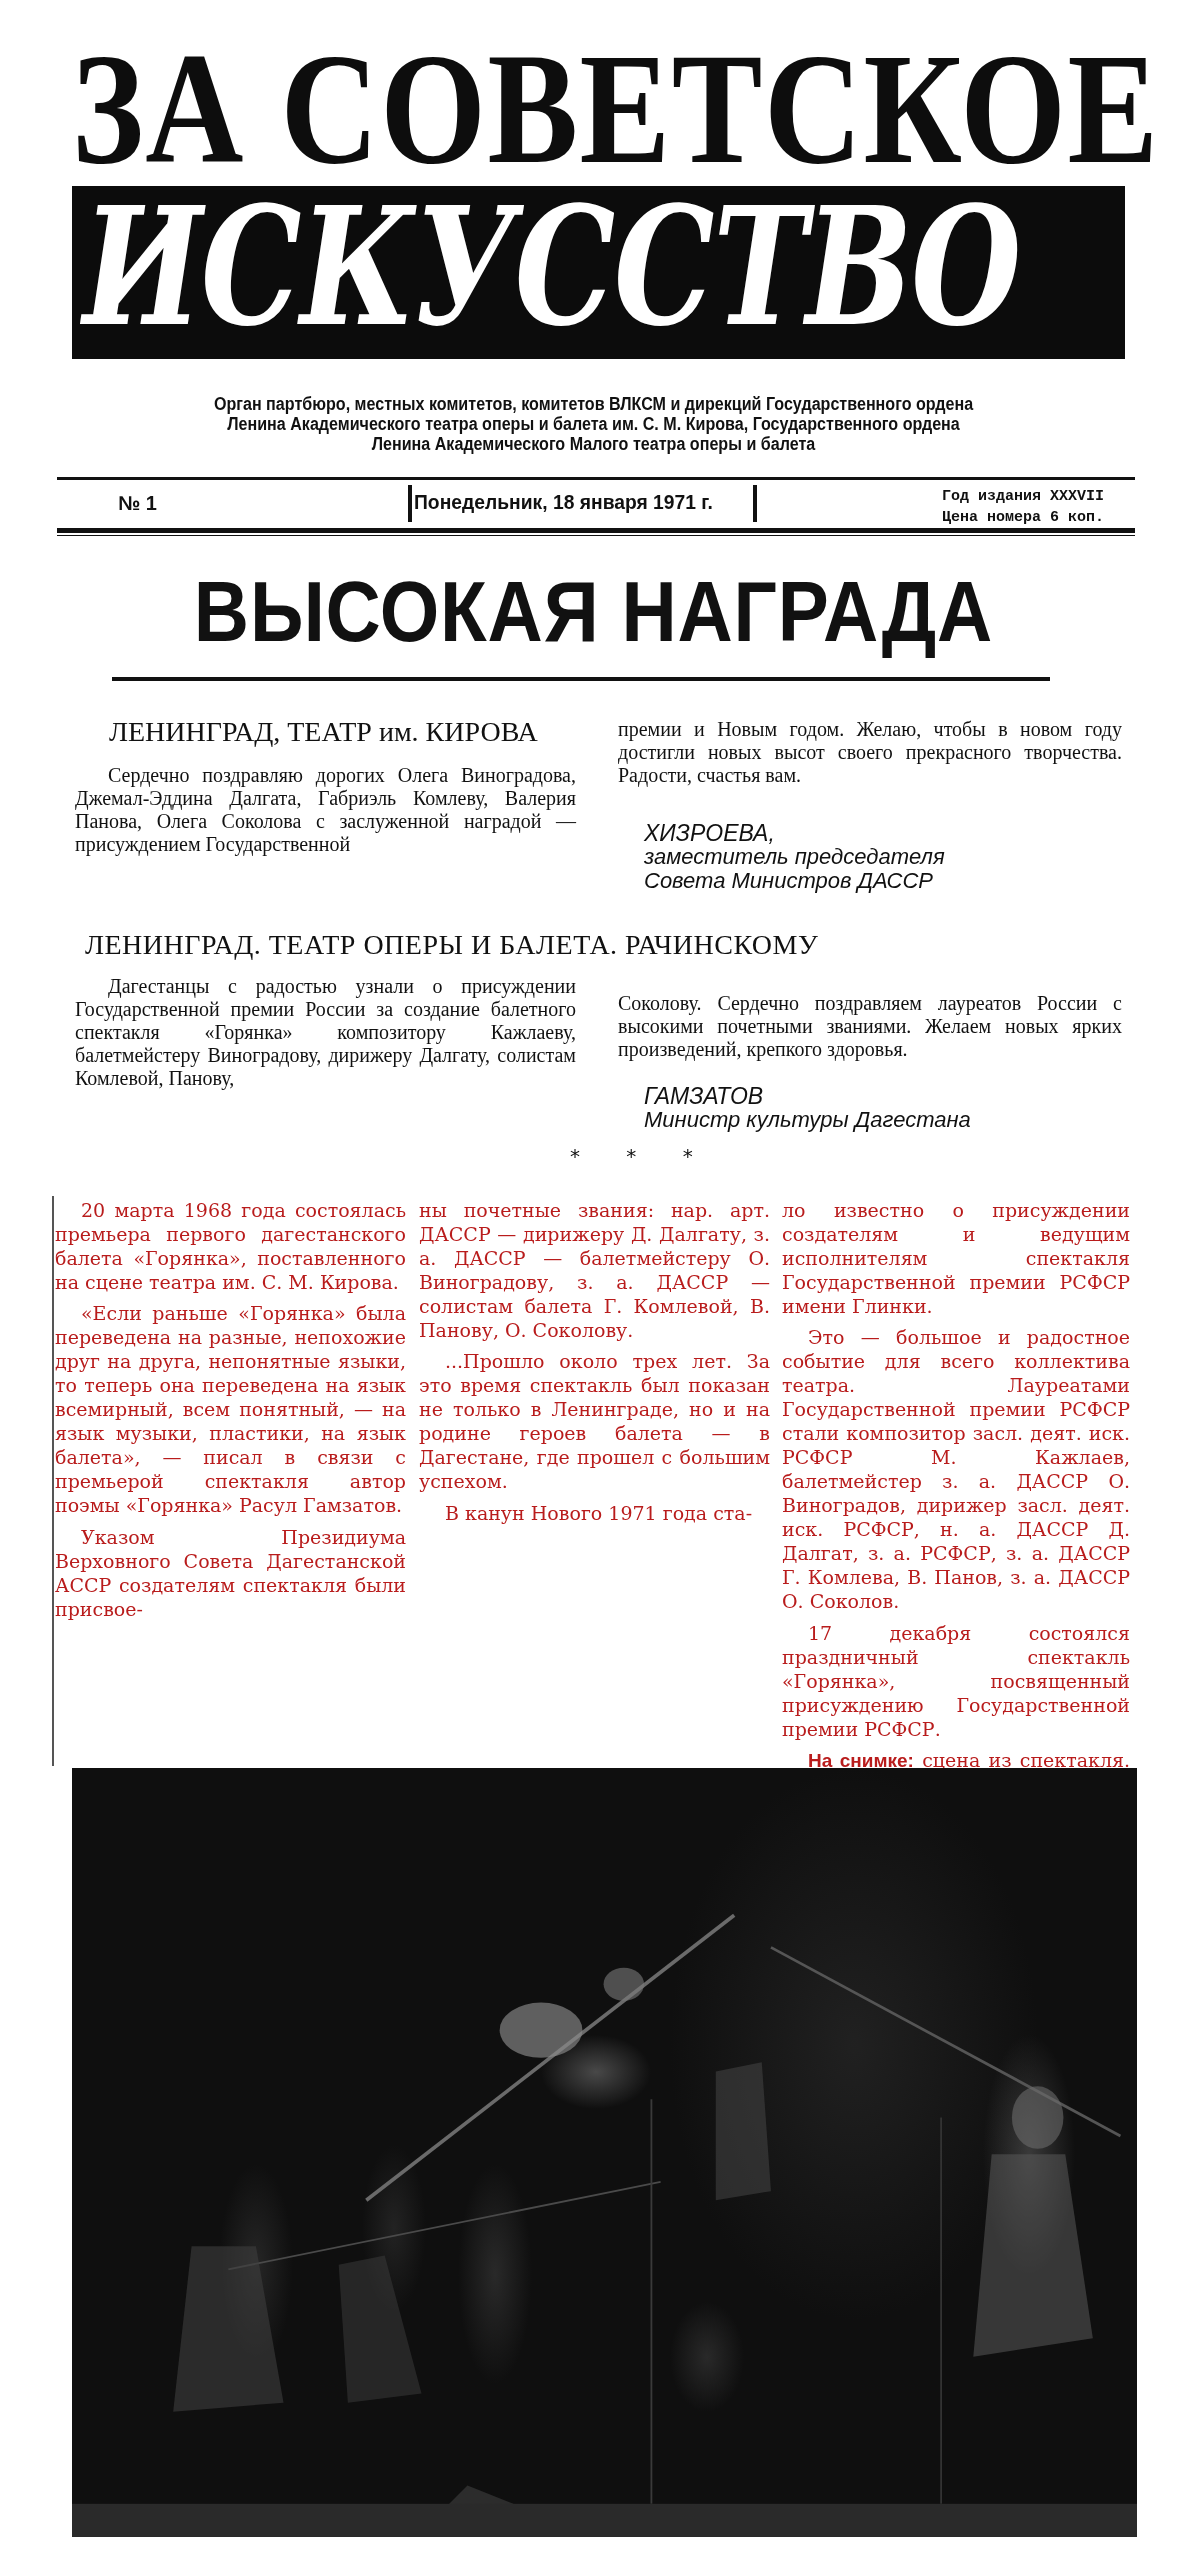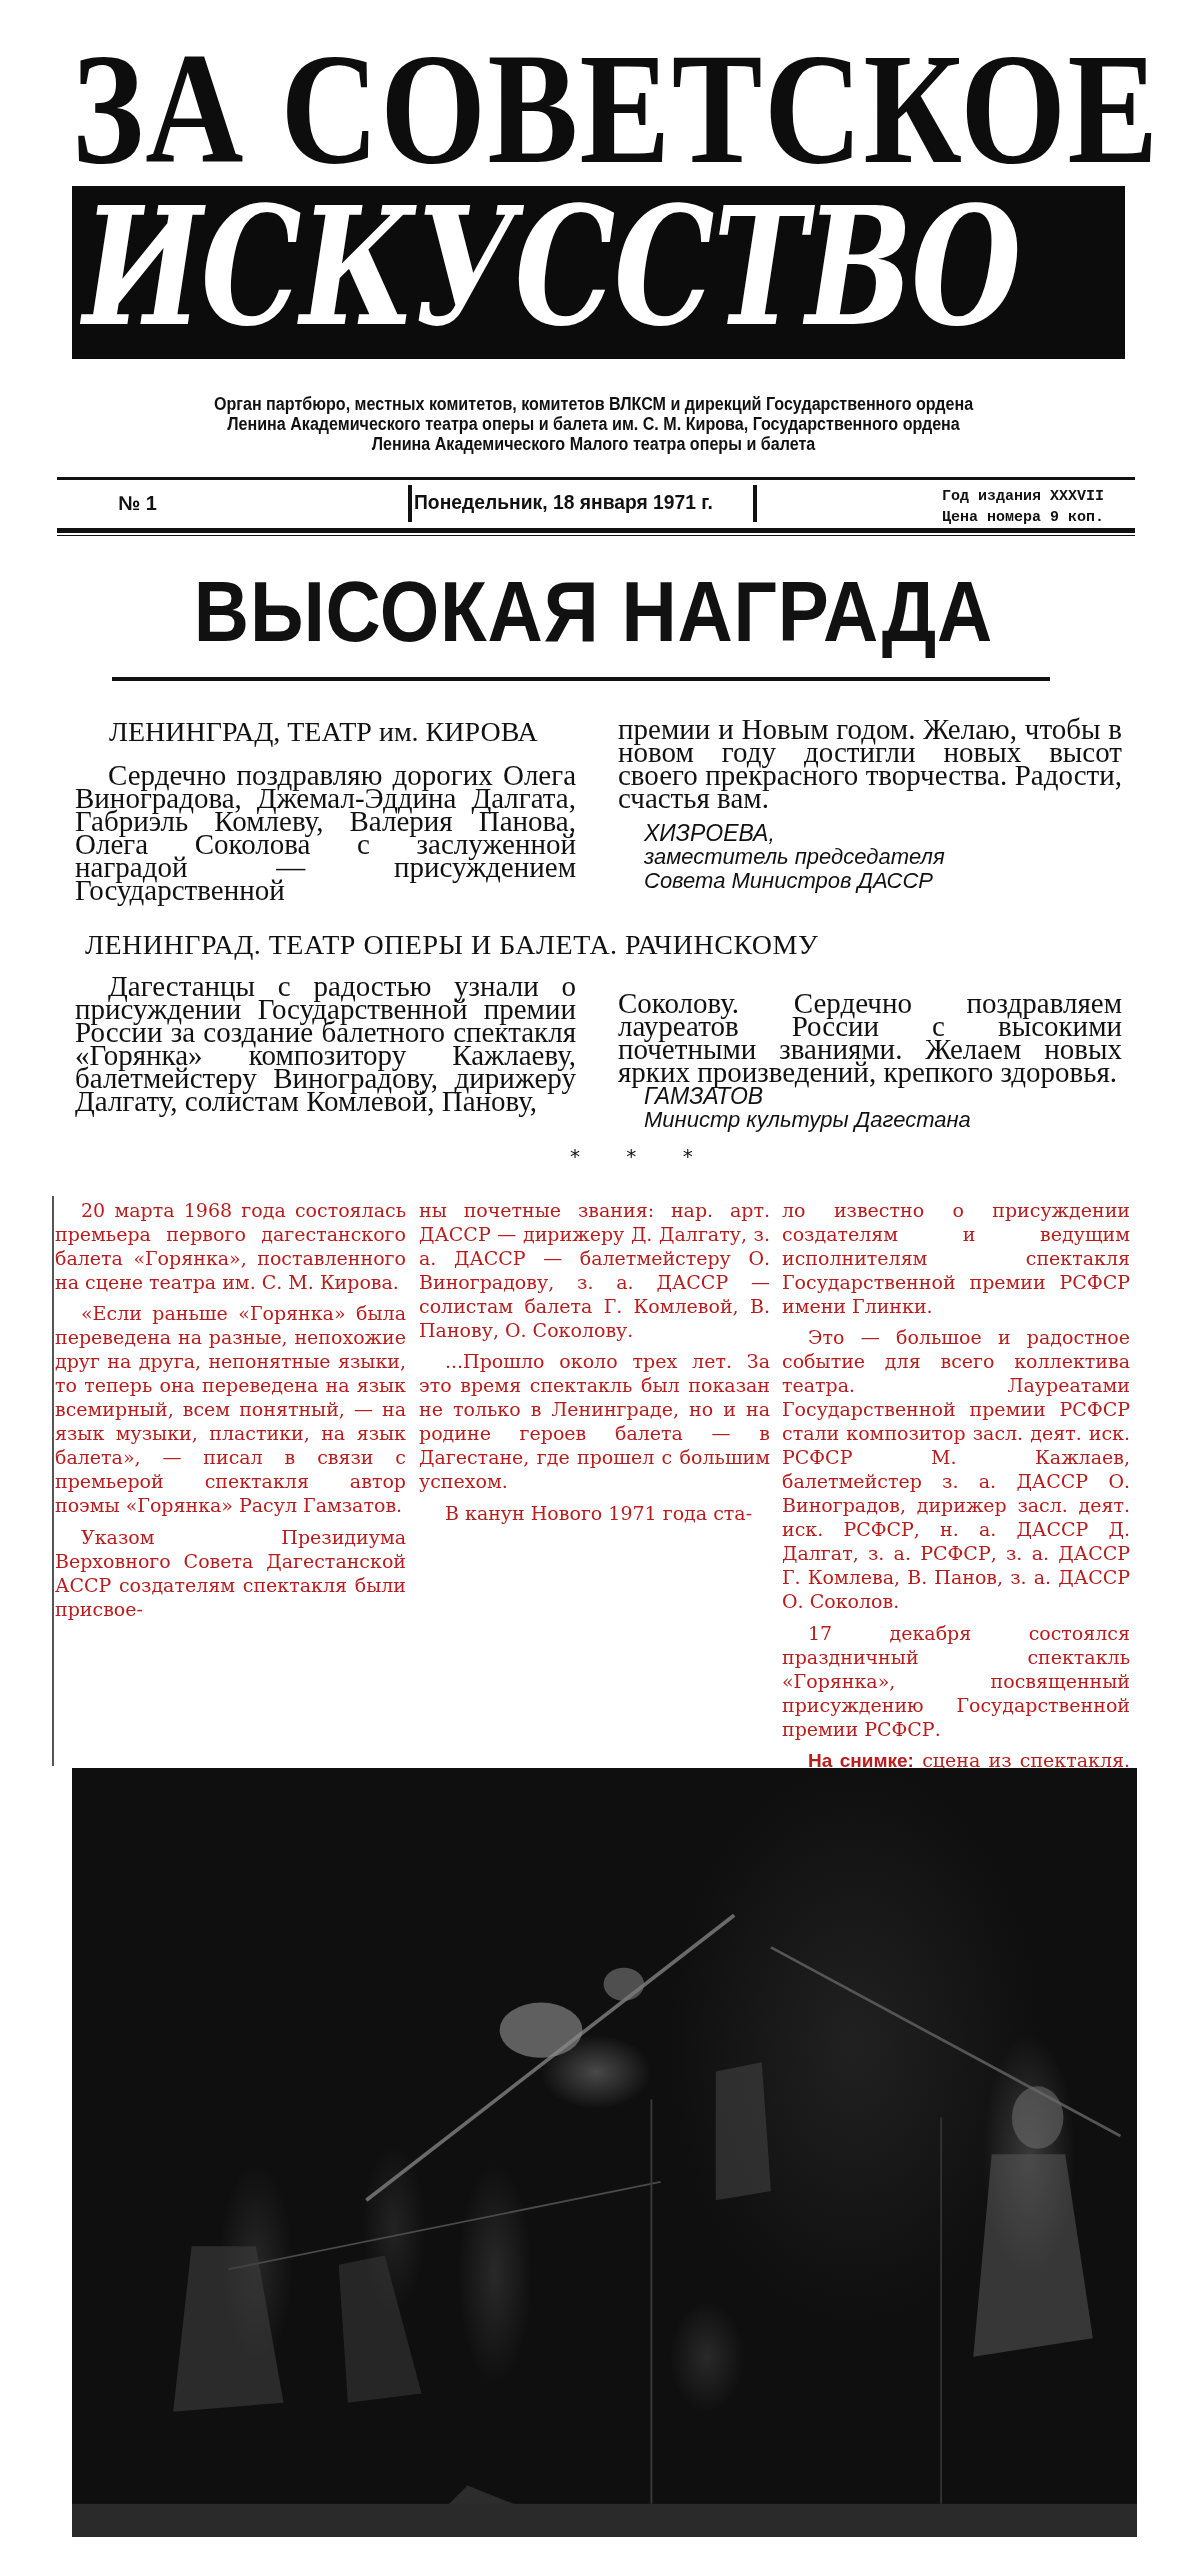--- a/index.html
+++ b/index.html
@@ -34,21 +34,21 @@
     .info-date { position: absolute; left: 414px; top: 492px; font-family: "Liberation Sans", sans-serif; font-weight: bold; font-size: 19.3px; }
     .info-year { position: absolute; left: 856px; top: 486px; width: 248px; font-family: Liberation Mono, monospace; font-weight: bold; font-size: 15px; line-height: 21px; text-align: right; }
 
     .headline {
       position: absolute; left: 129px; top: 566px; width: 929px; text-align: center;
       font-family: "Liberation Sans", sans-serif; font-weight: bold; font-size: 85px; line-height: 92px;
       letter-spacing: 0.9px; transform: scaleX(0.9); transform-origin: center top;
     }
 
     .telegram-title { position: absolute; font-family: "Liberation Serif", serif; font-size: 28px; line-height: 28px; white-space: nowrap; }
-    .tcol { position: absolute; font-family: "Liberation Serif", serif; font-size: 29px; line-height: 23px; text-align: justify; }
+    .tcol { position: absolute; font-family: "Liberation Serif", serif; font-size: 20px; line-height: 23px; text-align: justify; }
     .tcol p { margin: 0; text-indent: 33px; }
     .sig { position: absolute; font-family: Liberation Sans, sans-serif; font-style: italic; font-size: 22px; line-height: 24px; text-align: left; }
     .sig .name { font-size: 23px; }
 
     .stars { position: absolute; left: 570px; top: 1144px; font-size: 20px; letter-spacing: 20px; font-family: "DejaVu Sans", sans-serif; }
 
     .acol {
       position: absolute; font-family: "DejaVu Serif", serif; font-size: 19px; line-height: 24px; text-align: justify;
       color: #b91c1c;
     }
@@ -84,21 +84,21 @@
 </div>
 
 <div class="rule" style="left:57px; top:477px; width:1078px; height:2.8px;"></div>
 <div class="rule" style="left:408px; top:485px; width:3.7px; height:37px;"></div>
 <div class="rule" style="left:753px; top:485px; width:3.7px; height:37px;"></div>
 
 <div class="info-num">№ 1</div>
 <div class="info-date">Понедельник, 18 января 1971 г.</div>
 <div class="info-year">
   <div>Год издания XXXVII</div>
-  <div>Цена номера 9 коп.</div>
+  <div>Цена номера 6 коп.</div>
 </div>
 
 <div class="rule" style="left:57px; top:528px; width:1078px; height:4.6px;"></div>
 <div class="rule" style="left:57px; top:535px; width:1078px; height:0.9px;"></div>
 
 <div class="headline">ВЫСОКАЯ НАГРАДА</div>
 <div class="rule" style="left:112px; top:677px; width:938px; height:3.7px;"></div>
 
 <div class="telegram-title" style="left:109px; top:718px;">ЛЕНИНГРАД, ТЕАТР им. КИРОВА</div>
 <div class="tcol" style="left:75px; top:764px; width:501px;">

